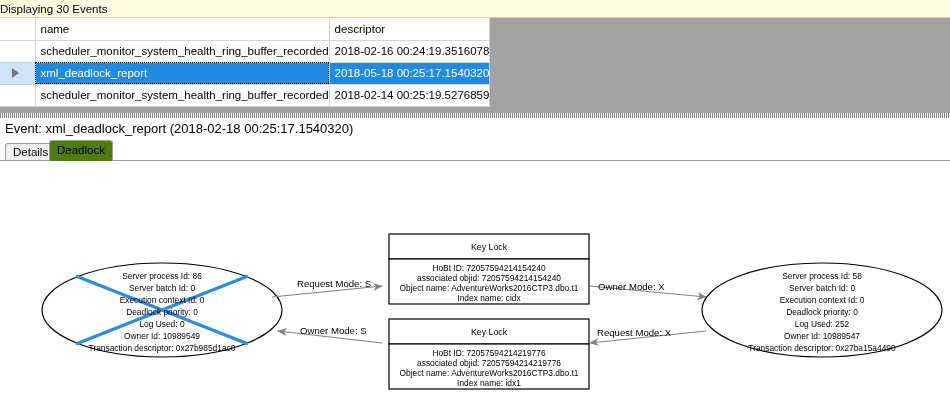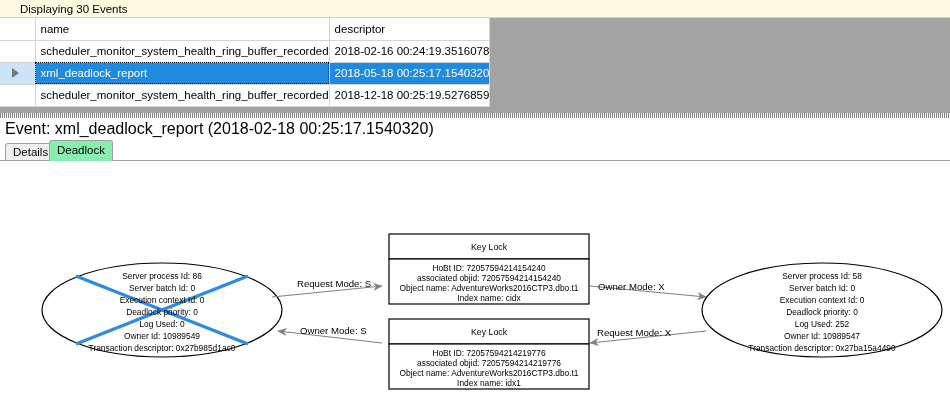--- a/index.html
+++ b/index.html
@@ -12,21 +12,21 @@
   }
   #app{position:relative;width:950px;height:400px;}
 
   
   .banner{
     position:absolute;left:0;top:0;width:950px;height:18px;
     background:#fdfce3;border-bottom:1px solid #d6d3a8;
     box-sizing:border-box;
     display:flex;align-items:center;
   }
-  .banner .txt{padding-left:20px;font-size:11.5px;color:#000;}
+  .banner .txt{padding-left:0;font-size:11.5px;color:#000;}
 
   
   .gridwrap{
     position:absolute;left:0;top:18px;width:950px;height:95px;
     background:#a3a3a3;
   }
   table.grid{
     border-collapse:collapse;
     table-layout:fixed;
     background:#84cc16;
@@ -73,21 +73,21 @@
     background:
       repeating-linear-gradient(90deg,#6b6b6b 0 1px,#ffffff 1px 2px) center/2px 2px;
     background-color:#fff;
     border-bottom:1px solid #fff;
     opacity:.85;
   }
 
   
   .eventline{
     position:absolute;left:0;top:119px;width:950px;height:19px;
-    font-size:16px;color:#000;
+    font-size:13px;color:#000;
     display:flex;align-items:center;padding-left:5px;box-sizing:border-box;
     background:#fff;
   }
 
   
   .tabstrip{
     position:absolute;left:0;top:140px;width:760px;height:21px;
   }
   .tab{
     position:absolute;top:3px;height:18px;
@@ -96,21 +96,21 @@
     border-bottom:none;
     border-radius:3px 3px 0 0;
     background:#f0f0f0;
     font-size:11.5px;color:#000;
     padding:0 7px;
     line-height:17px;
     white-space:nowrap;
   }
   .tab.active{
     top:0;height:21px;line-height:19px;
-    background:#86efac;
+    background:#4d7c0f;
     border-color:#a0a0a0;
     z-index:3;
   }
   .tabline{
     position:absolute;left:0;top:160px;width:950px;height:1px;background:#a0a0a0;z-index:1;
   }
 
   
   .diagram{
     position:absolute;left:0;top:161px;width:950px;height:239px;
@@ -166,21 +166,21 @@
         <tr class="selected">
           <td class="sel-col">
             <span class="rowtri"></span>
           </td>
           <td class="name-cell">xml_deadlock_report</td>
           <td>2018-05-18 00:25:17.1540320</td>
         </tr>
         <tr>
           <td class="sel-col"></td>
           <td class="name-cell">scheduler_monitor_system_health_ring_buffer_recorded</td>
-          <td>2018-12-18 00:25:19.5276859</td>
+          <td>2018-02-14 00:25:19.5276859</td>
         </tr>
       </tbody>
     </table>
   </div>
 
   <div class="splitter"></div>
 
   <div class="eventline">Event: xml_deadlock_report (2018-02-18 00:25:17.1540320)</div>
 
   <div class="tabline"></div>

